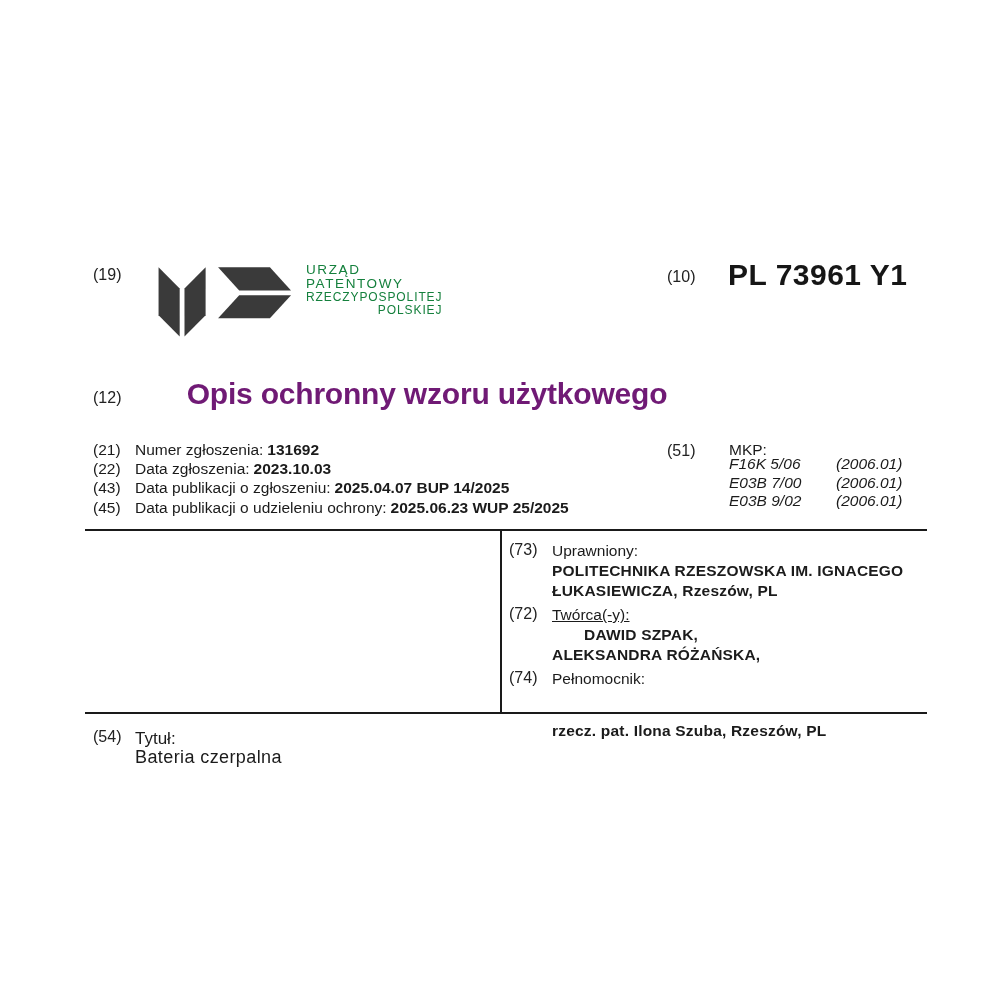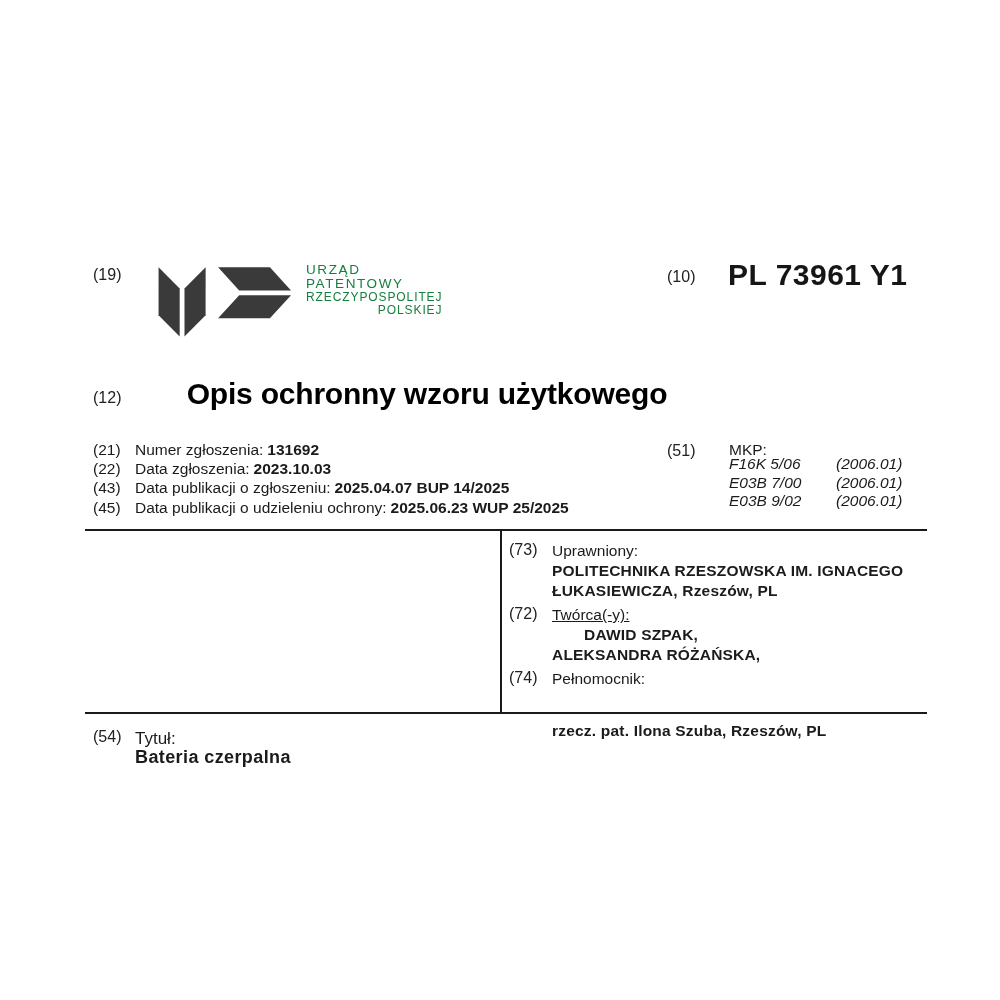--- a/index.html
+++ b/index.html
@@ -7,40 +7,40 @@
     position:relative;width:1000px;height:1000px;background:#ffffff;
     font-family:"Liberation Sans",sans-serif;color:#1b1b1b;overflow:hidden;
   }
   .abs{position:absolute;}
   .code{font-size:16px;color:#222;}
   
   .office-text div{color:#15803d;}
   .office-lg{font-size:13.5px;letter-spacing:1.6px;line-height:14px;}
   .office-sm{font-size:12px;letter-spacing:0.9px;line-height:12.6px;text-align:right;}
   .pubnum{font-size:30px;font-weight:bold;letter-spacing:0.5px;color:#161616;}
-  .doc-title{width:854px;text-align:center;font-size:30px;font-weight:bold;letter-spacing:-0.2px;color:#000000;}
+  .doc-title{width:854px;text-align:center;font-size:30px;font-weight:bold;letter-spacing:-0.2px;color:#701a75;}
   
   .biblio-left{line-height:19.2px;font-size:15.5px;}
   .b-row{white-space:nowrap;}
   .b-code{display:inline-block;width:42px;}
   .b-value{font-weight:bold;margin-left:4px;margin-top:32px;}
   .ipc{font-size:15.5px;line-height:18.6px;}
   .ipc-class{display:inline-block;width:107px;font-weight:normal;font-style:italic;}
   .ipc-ver{font-style:italic;}
   
   .table-frame{
     left:85px;top:529px;width:842px;height:185px;
     border-top:2px solid #1a1a1a;border-bottom:2px solid #1a1a1a;box-sizing:border-box;
   }
   .v-divider{position:absolute;left:415px;top:0;height:100%;border-left:2px solid #1a1a1a;}
   .party-label{font-size:15.5px;}
   .party-line{font-size:15.5px;font-weight:bold;letter-spacing:0.2px;white-space:nowrap;}
   
   .title-label{font-size:17px;}
-  .title-value{font-size:18px;font-weight:bold;letter-spacing:0.4px;}
+  .title-value{font-size:18px;font-weight:normal;letter-spacing:0.4px;}
   .logo-shape{fill:#3a3a3a;}
 </style>
 </head>
 <body>
 
 <div class="page">
 
   <span class="abs code" style="left:93px;top:266px;">(19)</span>
 
   <svg class="abs" style="left:140px;top:252px;" width="160" height="96" viewBox="0 0 160 100" aria-hidden="true">

